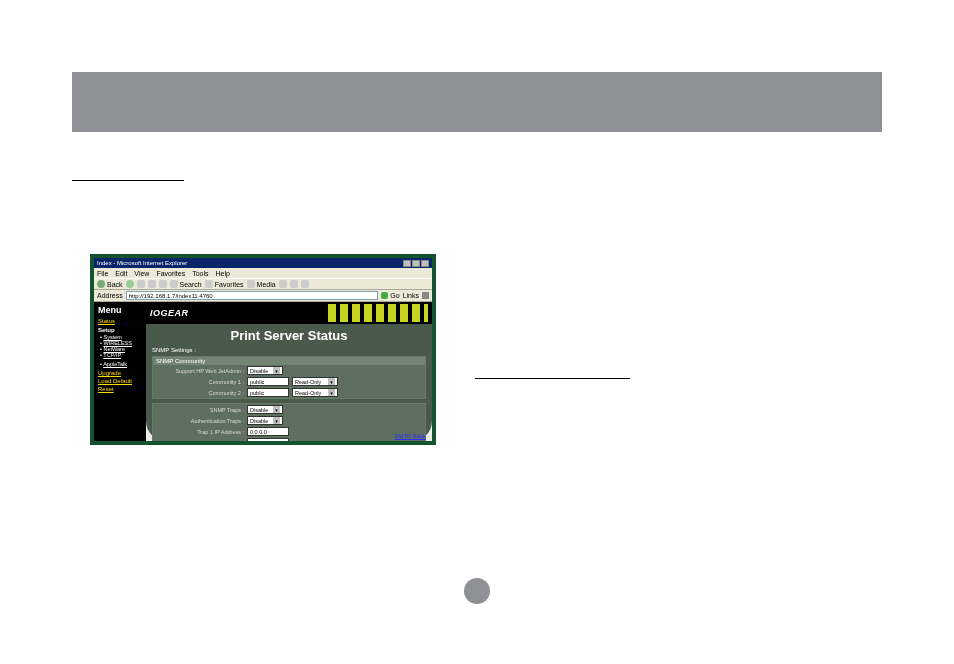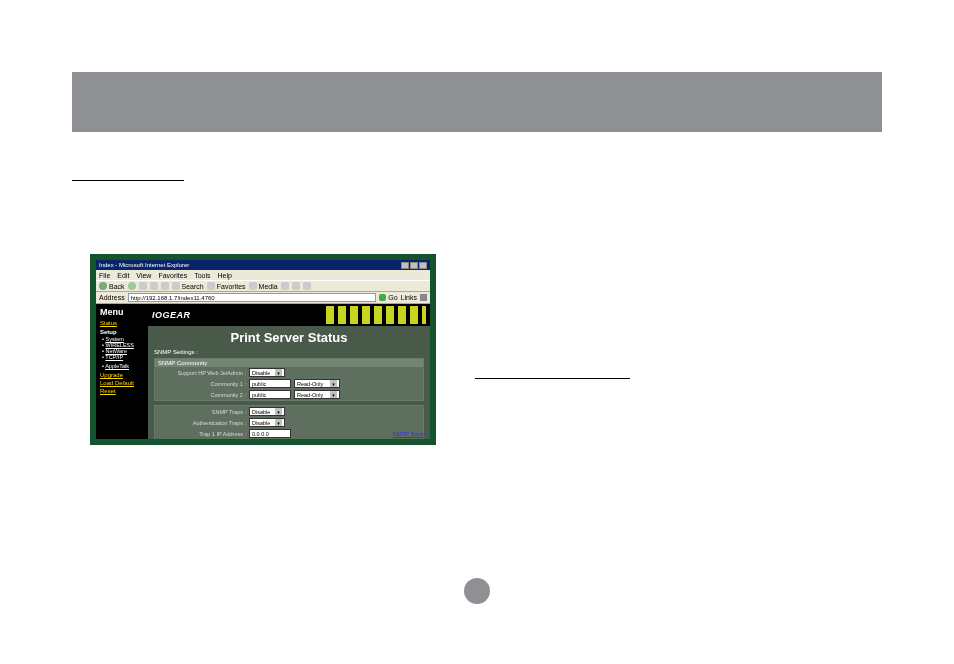--- a/index.html
+++ b/index.html
@@ -44,21 +44,21 @@
       background: #000;
     }
 
     
     .shot {
       position: absolute;
       left: 90px;
       top: 254px;
       width: 346px;
       height: 191px;
-      border: 6px solid #14532d;
+      border: 4px solid #14532d;
       background: #ececec;
       font-family: Tahoma, Arial, sans-serif;
       font-size: 7px;
       overflow: hidden;
     }
     .titlebar {
       height: 10px;
       background: linear-gradient(#0a246a, #0a246a);
       color: #fff;
       padding: 1px 3px;
@@ -138,20 +138,21 @@
     .sidebar .grp { color: #fff; font-weight: bold; margin: 3px 0 1px; font-size: 6px; }
     .sidebar ul { list-style: none; margin: 0 0 3px 2px; }
     .sidebar ul li { color: #fff; font-size: 5.5px; }
     .sidebar ul li::before { content: "• "; }
     .sidebar ul li a { color: #fff; text-decoration: underline; }
 
     .main {
       flex: 1;
       background: #4a5a4a;
       position: relative;
+      border-radius: 20px;
     }
     .brand {
       height: 22px;
       background: #000;
       display: flex;
       align-items: center;
       justify-content: space-between;
       padding: 0 4px;
     }
     .logo { color: #fff; font-weight: bold; font-style: italic; font-size: 9px; letter-spacing: 0.5px; }

